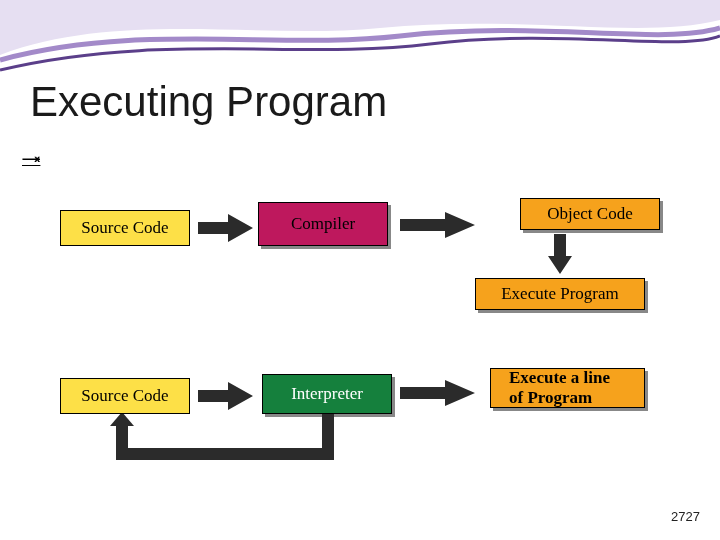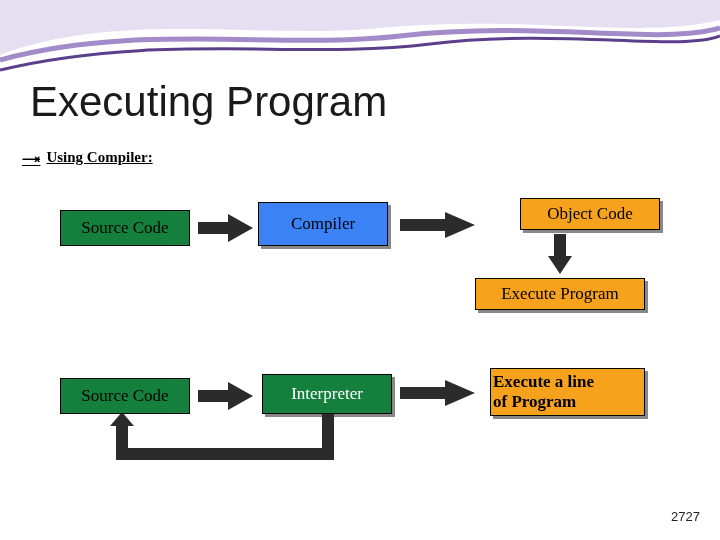--- a/index.html
+++ b/index.html
@@ -62,22 +62,22 @@
     font-family: "Times New Roman", serif;
     font-size: 17px;
     border: 1px solid #000;
     display: flex;
     align-items: center;
     justify-content: center;
     line-height: 1.15;
     padding: 4px 6px;
     box-sizing: border-box;
   }
-  .box-white  { background: #15803d; }
-  .box-orange { background: #3b82f6; font-family: Liberation Serif, serif; }
+  .box-white  { background: #fde047; }
+  .box-orange { background: #be185d; font-family: Liberation Serif, serif; }
   .box-orange2{ background: #f6a21c; }
   .shadow { box-shadow: 3px 3px 0 #888; }
   .arrow {
     position: absolute;
   }
   .footer {
     position: absolute;
     right: 20px;
     bottom: 16px;
     font-size: 13px;
@@ -93,21 +93,20 @@
   <svg class="swoosh" viewBox="0 0 720 80" preserveAspectRatio="none">
     <path d="M0,55 C120,10 260,40 380,28 C520,14 640,40 720,20 L720,0 L0,0 Z" fill="#e6dff2"></path>
     <path d="M0,60 C140,22 280,50 400,36 C540,20 660,46 720,28" stroke="#a38ac9" stroke-width="5" fill="none"></path>
     <path d="M0,70 C160,32 300,60 430,44 C560,28 680,52 720,36" stroke="#5b3f8a" stroke-width="3" fill="none"></path>
   </svg>
 
   <div class="title">Executing Program</div>
 
   <div class="bullet-row">
     <span class="bullet-glyph">🝐</span>
-    <span>Using Compiler:</span>
   </div>
 
   <div class="box box-white" style="left:60px; top:210px; width:130px; height:36px;">Source Code</div>
 
   <svg class="arrow" style="left:198px; top:212px; width:55px; height:32px;" viewBox="0 0 55 32">
     <polygon points="0,10 30,10 30,2 55,16 30,30 30,22 0,22" fill="#2b2b2b"></polygon>
   </svg>
 
   <div class="box box-orange shadow" style="left:258px; top:202px; width:130px; height:44px;">Compiler</div>
 
@@ -129,21 +128,21 @@
   <svg class="arrow" style="left:198px; top:380px; width:55px; height:32px;" viewBox="0 0 55 32">
     <polygon points="0,10 30,10 30,2 55,16 30,30 30,22 0,22" fill="#2b2b2b"></polygon>
   </svg>
 
   <div class="box box-white shadow" style="left:262px; top:374px; width:130px; height:40px; background:#15803d; color:#fff;">Interpreter</div>
 
   <svg class="arrow" style="left:400px; top:378px; width:75px; height:30px;" viewBox="0 0 75 30">
     <polygon points="0,9 45,9 45,2 75,15 45,28 45,21 0,21" fill="#2b2b2b"></polygon>
   </svg>
 
-  <div class="box box-orange2 shadow" style="left:490px; top:368px; width:155px; height:48px; white-space:pre-line; text-align:left; justify-content:flex-start; padding-left:2px; font-weight:bold;">Execute a line
+  <div class="box box-orange2 shadow" style="left:490px; top:368px; width:155px; height:40px; white-space:pre-line; text-align:left; justify-content:flex-start; padding-left:18px; font-weight:bold;">Execute a line
 of Program</div>
 
   <svg class="arrow" style="left:110px; top:414px; width:270px; height:62px;" viewBox="0 0 270 62">
 
     <rect x="212" y="0" width="12" height="40" fill="#2b2b2b"></rect>
 
     <rect x="6" y="34" width="218" height="12" fill="#2b2b2b"></rect>
 
     <rect x="6" y="8" width="12" height="32" fill="#2b2b2b"></rect>
     <polygon points="0,10 24,10 12,-4" fill="#2b2b2b" transform="translate(0,2)"></polygon>

